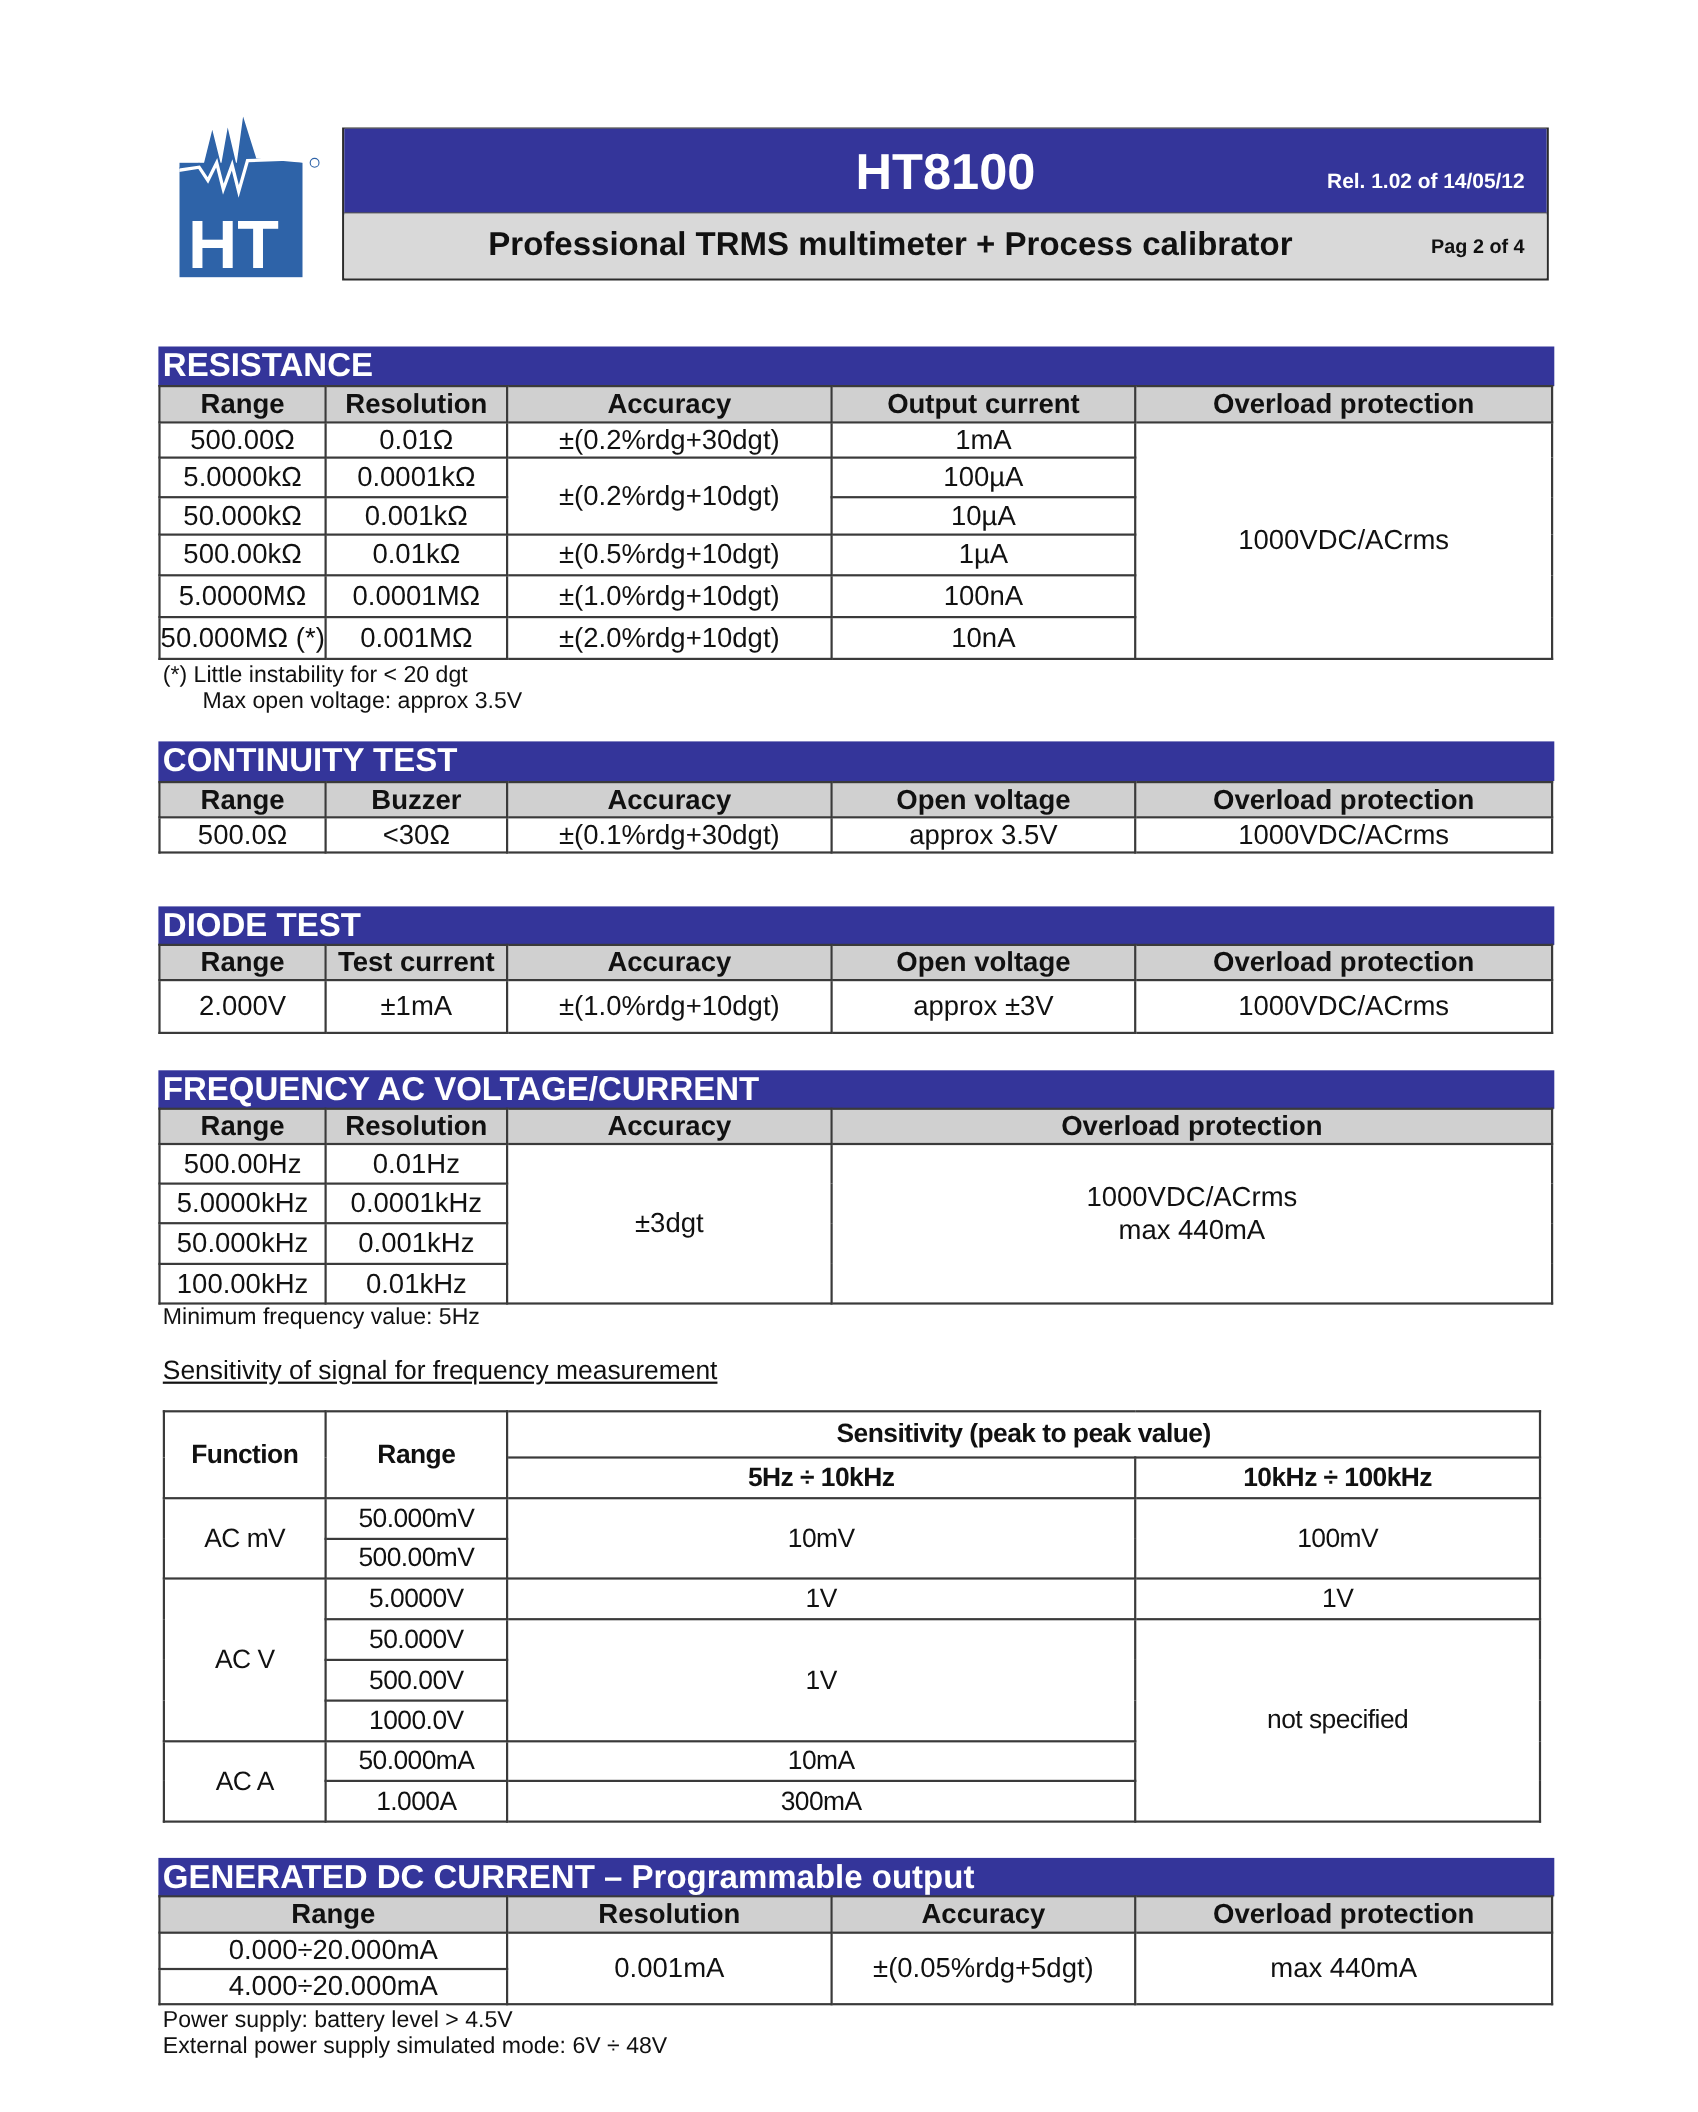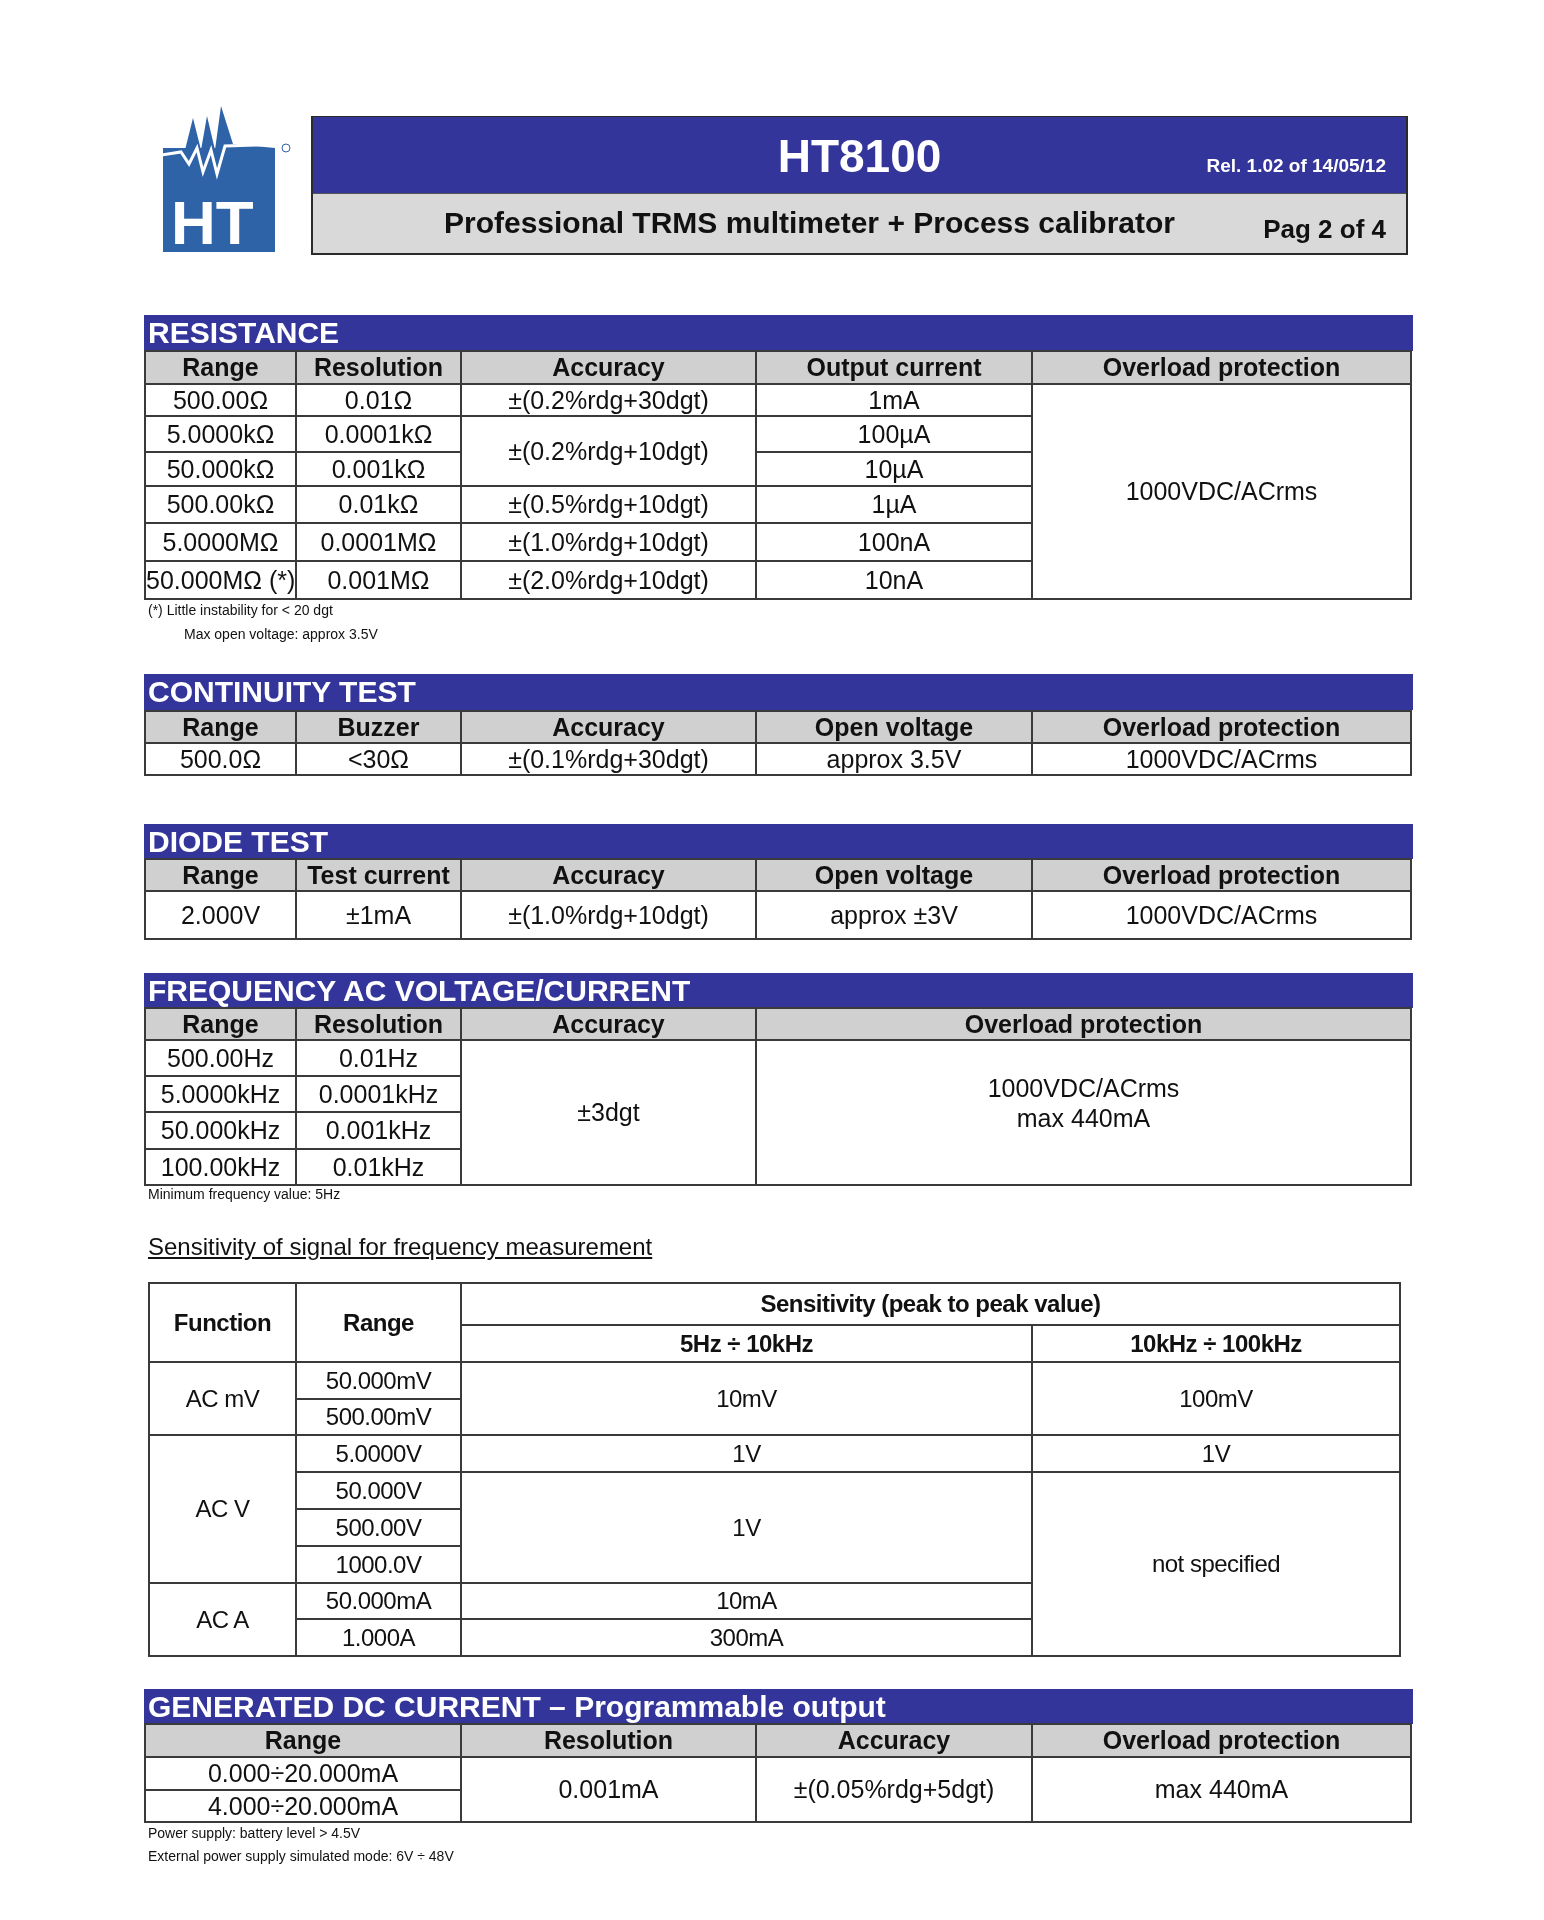--- a/index.html
+++ b/index.html
@@ -6,27 +6,27 @@
   body { width:1544px; height:1920px; position:relative; overflow:hidden;
          font-family:"Liberation Sans", sans-serif; color:#111; }
   .abs { position:absolute; box-sizing:border-box; }
   .logo { left:163px; top:106px; width:130px; height:150px; }
   .hdr { left:311px; top:116px; width:1097px; height:139px; border:2px solid #2b2b2b; border-top:1px solid #2b2b2b; }
   .hdr-top { position:absolute; left:0; top:0; right:0; height:76px; background:#34359a; border-bottom:2px solid #555; }
   .hdr-bot { position:absolute; left:0; top:77px; right:0; bottom:0; background:#d9d9d9; }
   .hdr-title { position:absolute; left:0; right:0; top:12px; text-align:center; color:#fff; font-weight:bold; font-size:46px; }
   .hdr-rel { position:absolute; right:20px; top:38px; color:#fff; font-weight:bold; font-size:19px; }
   .hdr-sub { position:absolute; left:0; right:100px; top:12px; text-align:center; font-weight:bold; font-size:30px; color:#111; }
-  .hdr-pag { position:absolute; right:20px; top:20px; font-weight:bold; font-size:26px; }
+  .hdr-pag { position:absolute; right:20px; top:20px; font-weight:bold; font-size:18px; }
 
   .bar { background:#34359a; color:#fff; font-weight:bold; font-size:30px; line-height:36px; padding-left:4px; white-space:nowrap; }
   table.spec { position:absolute; border-collapse:collapse; table-layout:fixed; }
   table.spec td, table.spec th { border:2px solid #3a3a3a; text-align:center; vertical-align:middle; padding:0; font-size:25px; font-weight:normal; white-space:nowrap; overflow:hidden; }
   table.spec th { background:#d0d0d0; font-weight:bold; font-size:25px; }
-  .note { font-size:14px; color:#111; white-space:nowrap; }
+  .note { font-size:21px; color:#111; white-space:nowrap; }
   .subhead { font-size:24px; text-decoration:underline; white-space:nowrap; }
   table.sens { position:absolute; border-collapse:collapse; table-layout:fixed; }
   table.sens td { border:2px solid #3a3a3a; text-align:center; vertical-align:middle; padding:0; font-size:24px; white-space:nowrap; letter-spacing:-0.5px; }
   table.sens td.b { font-weight:bold; }
 </style>
 </head>
 <body>
 
 <div class="abs logo">
   <svg width="130" height="150" viewBox="0 0 130 150">

